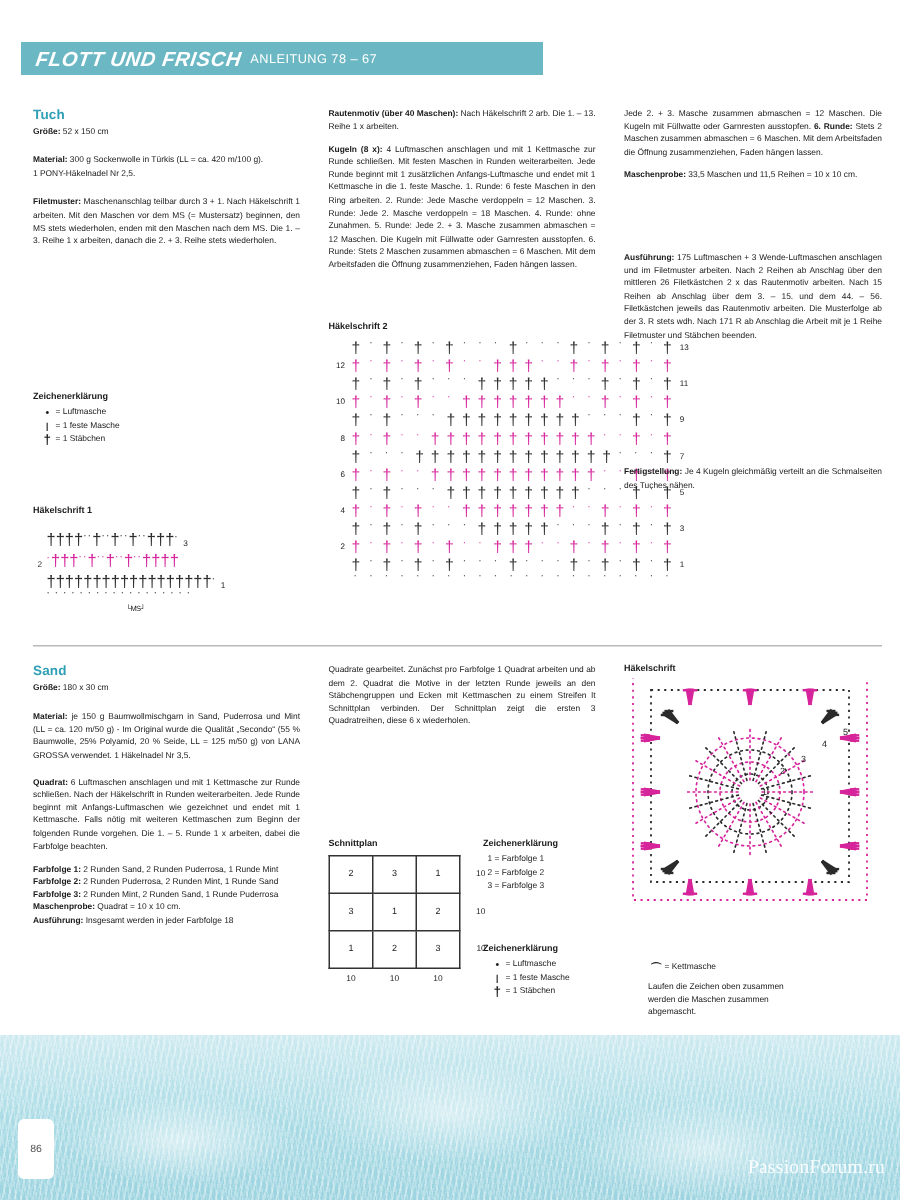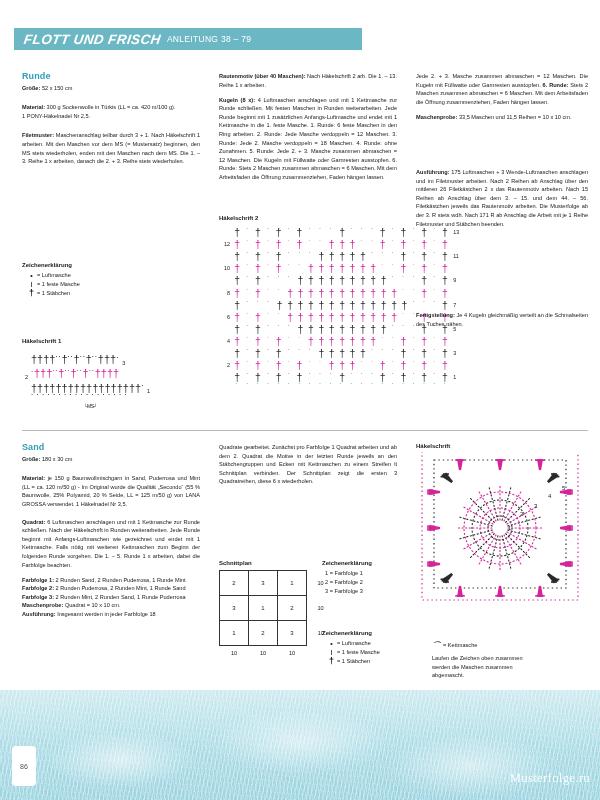--- a/index.html
+++ b/index.html
@@ -114,25 +114,25 @@
     color:#ffffff;opacity:.92;letter-spacing:.2px;
   }
 </style>
 </head>
 <body>
 
 <div class="page">
 
   <div class="banner">
     <span class="banner-title">FLOTT UND FRISCH</span>
-    <span class="banner-sub">ANLEITUNG 38 – 79</span>
+    <span class="banner-sub">ANLEITUNG 78 – 67</span>
   </div>
 
   <div class="col c1" style="top:72px;">
-    <h2 class="sec">Runde</h2>
+    <h2 class="sec">Tuch</h2>
     <p class="tight">
       <b>Größe:</b>
       <span>52 x 150 cm</span>
     </p>
     <p style="margin-top:11px;">
       <b>Material:</b>
       <span>300 g Sockenwolle in Türkis (LL = ca. 420 m/100 g).</span><br>
       <span>1 PONY-Häkelnadel Nr 2,5.</span>
     </p>
     <p style="margin-top:11px;">
@@ -847,15 +847,15 @@
           <text x="104" y="64" font-size="6" fill="#222" font-family="&quot;Liberation Sans&quot;, sans-serif">2</text>
           <text x="118" y="56" font-size="6" fill="#222" font-family="&quot;Liberation Sans&quot;, sans-serif">3</text>
           <text x="132" y="46" font-size="6" fill="#222" font-family="&quot;Liberation Sans&quot;, sans-serif">4</text>
           <text x="146" y="38" font-size="6" fill="#222" font-family="&quot;Liberation Sans&quot;, sans-serif">5</text>
         </g>
     </svg>
   </div>
 
   <div class="footer-img"></div>
   <div class="pagenum">86</div>
-  <div class="watermark">Musterfolge.ru</div>
+  <div class="watermark">PassionForum.ru</div>
 
 </div>
 
 </body></html>

